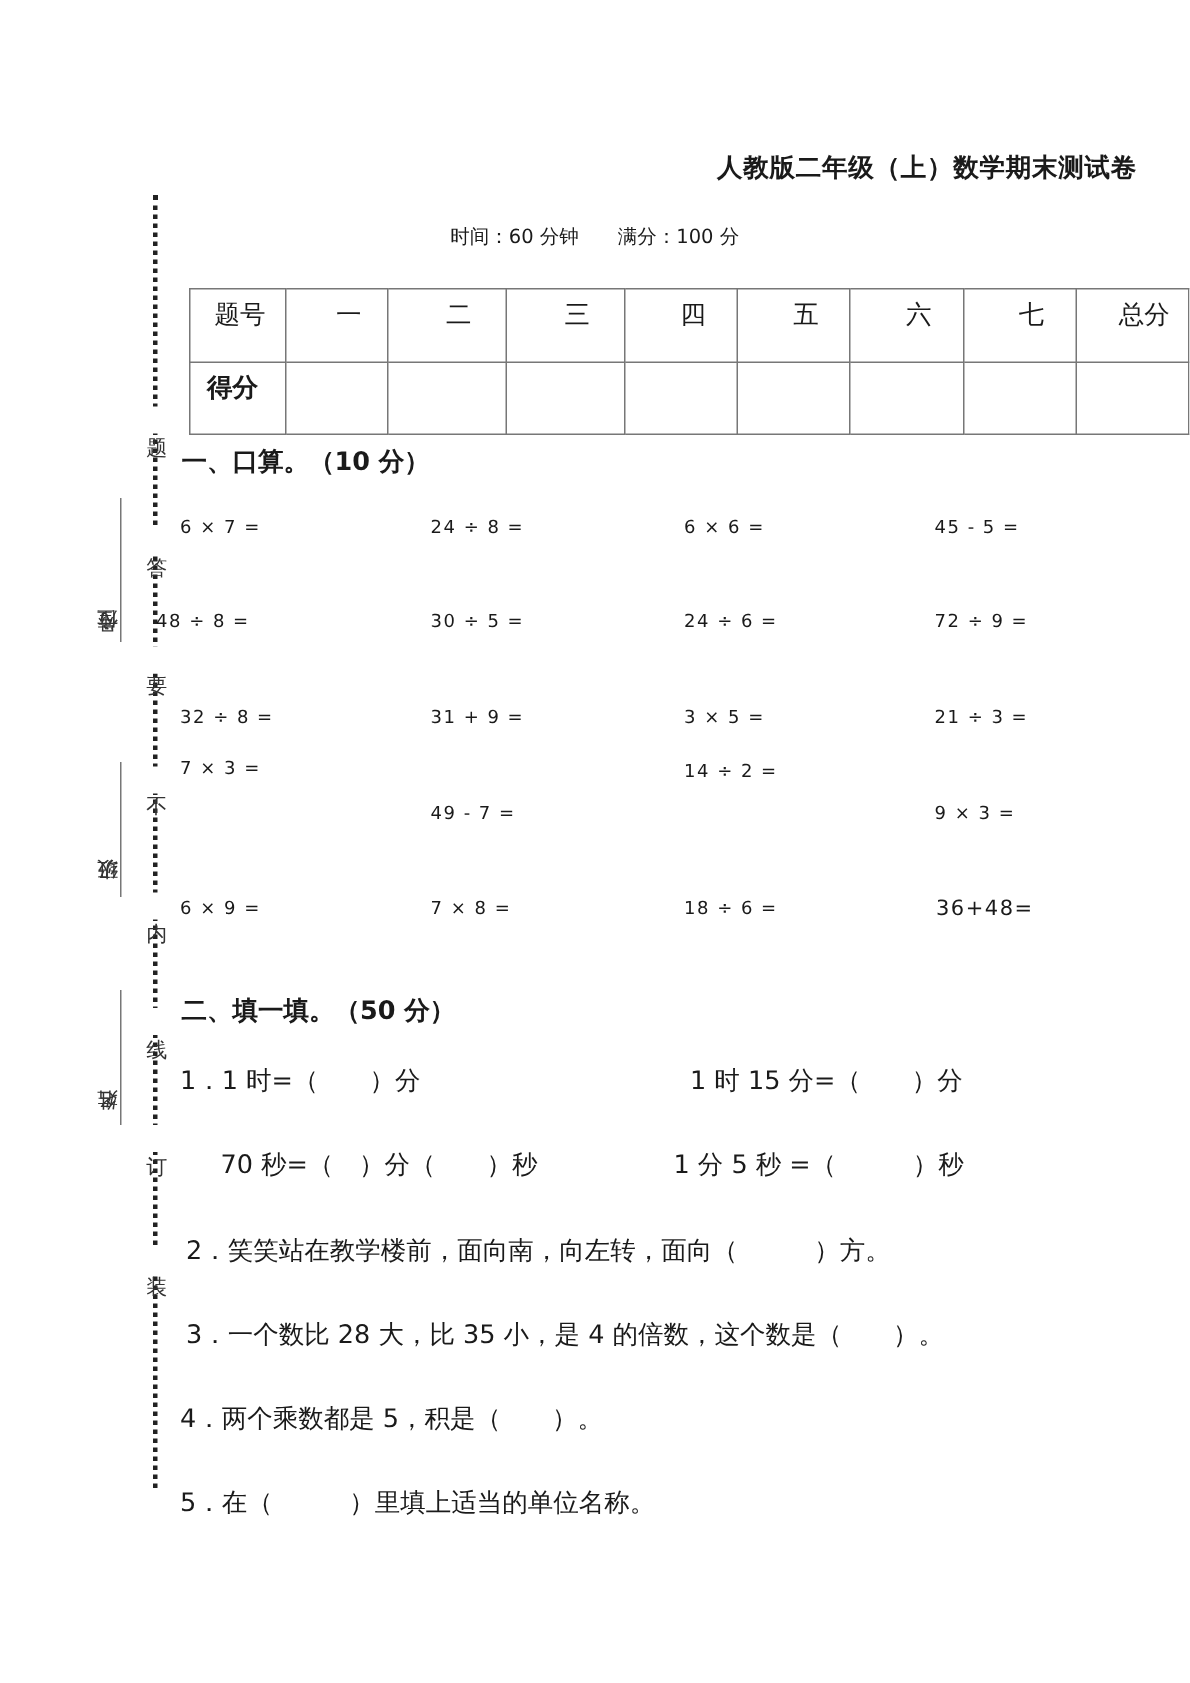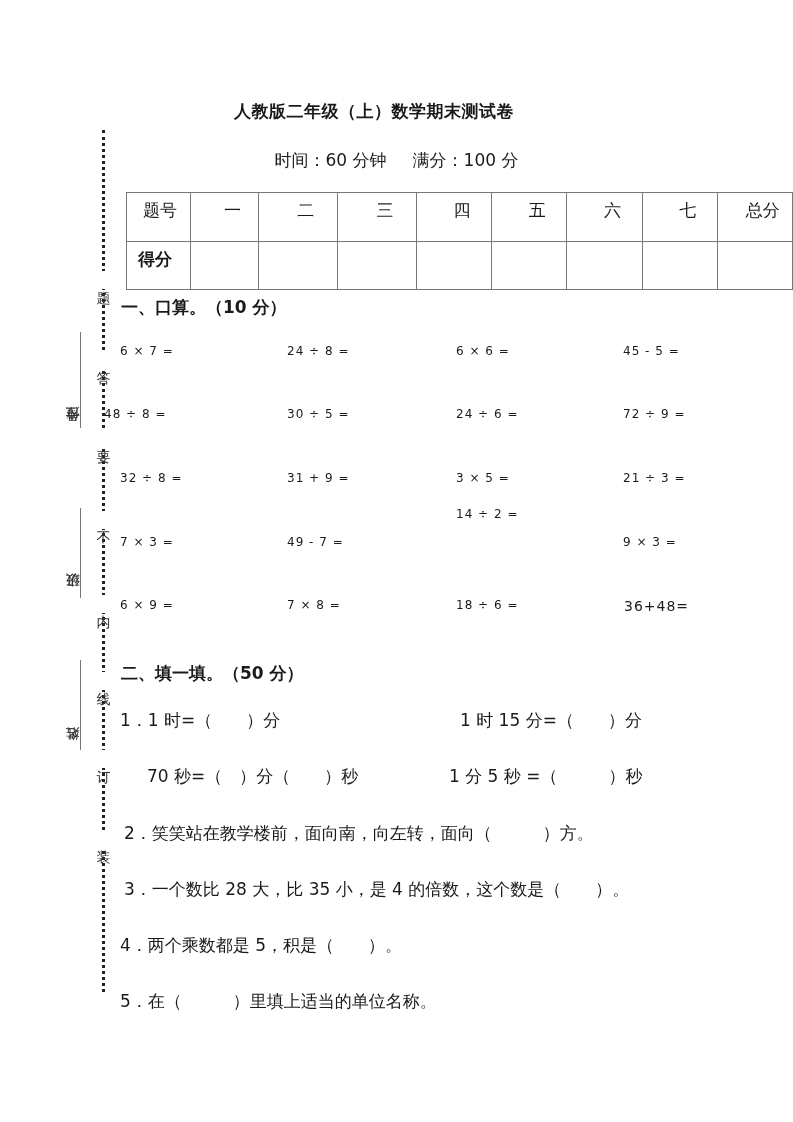--- a/index.html
+++ b/index.html
@@ -1,20 +1,20 @@
 <!DOCTYPE html>
 <html><head>
 <meta charset="utf-8">
 <style>
   html, body { margin: 0; padding: 0; background: #ffffff; }
   body { width: 793px; height: 1122px; position: relative; overflow: hidden;
          font-family: "DejaVu Sans", "Liberation Sans", sans-serif; color: #1a1a1a; }
   .abs { position: absolute; white-space: nowrap; }
-  .title { left: 4px; width: 740px; top: 100px; text-align: center; font-size: 17px; font-weight: bold; letter-spacing: 0.5px; }
-  .subtitle { left: 0; width: 793px; top: 149px; text-align: center; font-size: 17px; padding-left: 0; }
+  .title { left: 18px; width: 740px; top: 100px; text-align: right; font-size: 17px; font-weight: bold; letter-spacing: 0.5px; }
+  .subtitle { left: 0; width: 793px; top: 149px; text-align: center; font-size: 13px; padding-left: 0; }
   .subtitle span.gap { display: inline-block; width: 26px; }
   table.score { position: absolute; left: 126px; top: 192px; border-collapse: collapse; }
   table.score td { border: 1px solid #777; font-size: 17px; padding: 0; vertical-align: top; text-align: center; }
   table.score tr.r1 td { height: 48px; line-height: 34px; padding-left: 16px; }
   table.score tr.r2 td { height: 47px; line-height: 34px; font-weight: bold; }
   table.score td.first { text-align: left; padding-left: 11px; }
   .dotline { position: absolute; left: 102px; top: 130px; width: 0; height: 862px;
              border-left: 3px dotted #222; }
   .vchar { position: absolute; left: 96px; width: 16px; height: 18px; background: #fff;
            font-size: 14px; color: #333; writing-mode: vertical-rl; text-align: center; line-height: 16px; }
@@ -88,21 +88,21 @@
 <div class="abs calc" style="left:104px;top:407px">48 ÷ 8 =</div>
 <div class="abs calc" style="left:287px;top:407px">30 ÷ 5 =</div>
 <div class="abs calc" style="left:456px;top:407px">24 ÷ 6 =</div>
 <div class="abs calc" style="left:623px;top:407px">72 ÷ 9 =</div>
 
 <div class="abs calc" style="left:120px;top:471px">32 ÷ 8 =</div>
 <div class="abs calc" style="left:287px;top:471px">31 + 9 =</div>
 <div class="abs calc" style="left:456px;top:471px">3 × 5 =</div>
 <div class="abs calc" style="left:623px;top:471px">21 ÷ 3 =</div>
 
-<div class="abs calc" style="left:120px;top:535px">7 × 3 =</div>
+<div class="abs calc" style="left:120px;top:505px">7 × 3 =</div>
 <div class="abs calc" style="left:287px;top:535px">49 - 7 =</div>
 <div class="abs calc" style="left:456px;top:507px">14 ÷ 2 =</div>
 <div class="abs calc" style="left:623px;top:535px">9 × 3 =</div>
 
 <div class="abs calc" style="left:120px;top:598px">6 × 9 =</div>
 <div class="abs calc" style="left:287px;top:598px">7 × 8 =</div>
 <div class="abs calc" style="left:456px;top:598px">18 ÷ 6 =</div>
 <div class="abs calc small" style="left:624px;top:598px">36+48=</div>
 
 <div class="abs section" style="top:662px">二、填一填。（50 分）</div>

